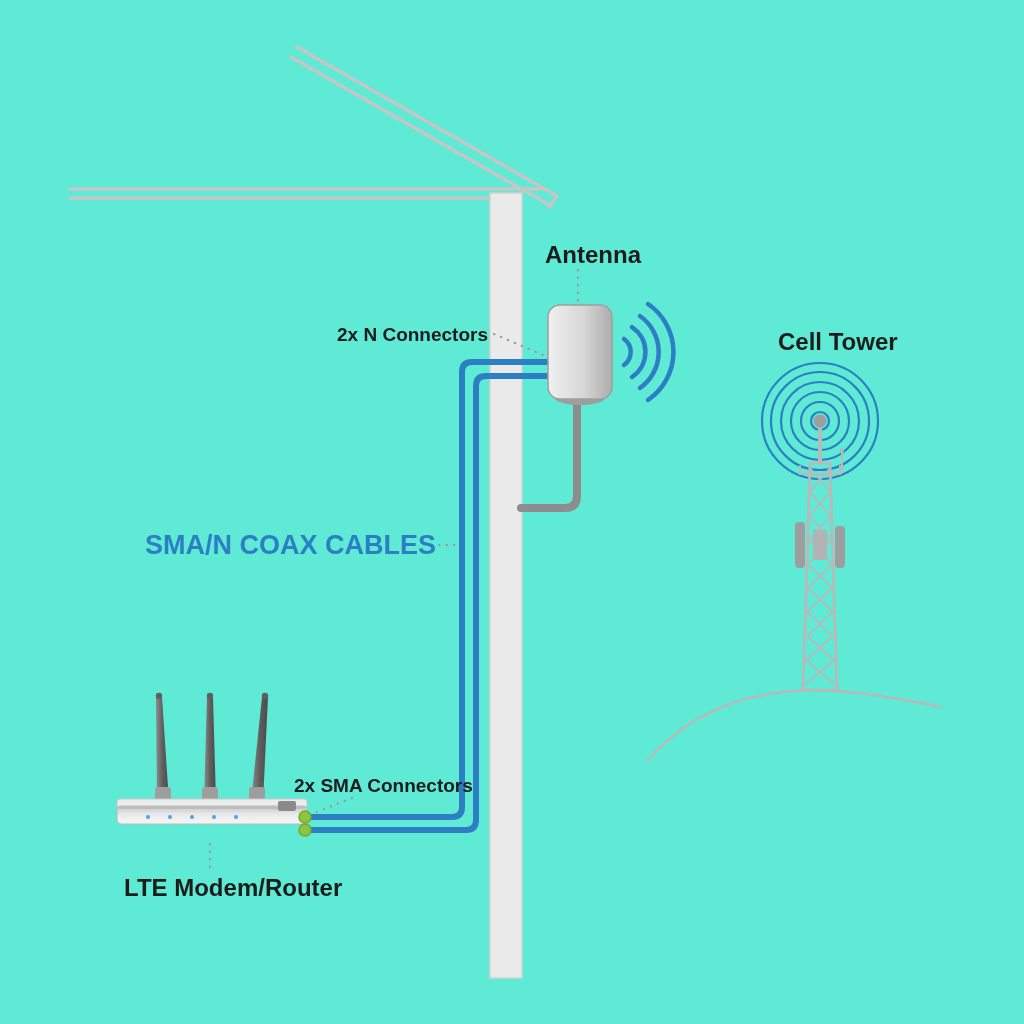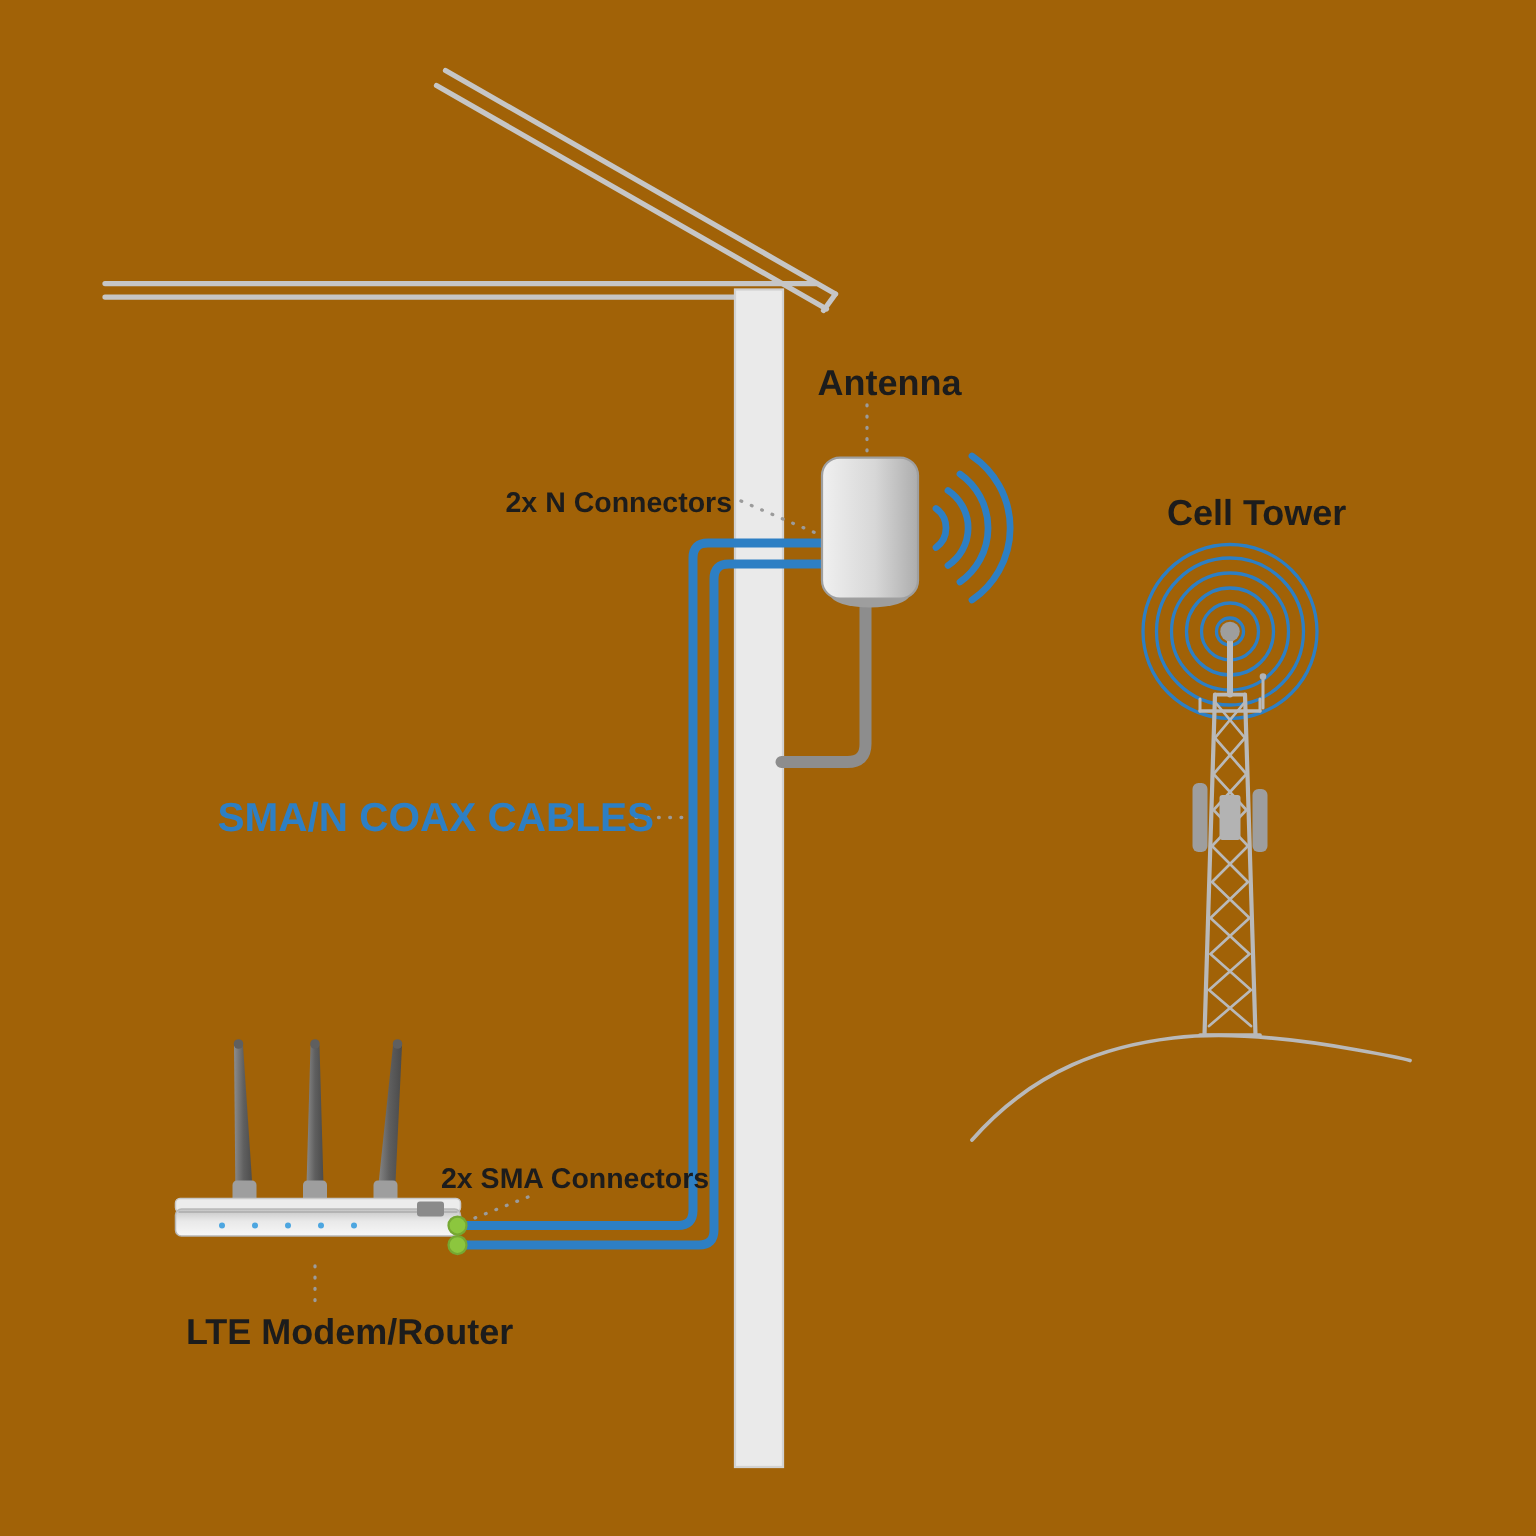--- a/index.html
+++ b/index.html
@@ -1,20 +1,20 @@
 <!DOCTYPE html>
 <html style="--accent-blue: #2d7fc4; --structure-gray: #c6c6c6; --pole-fill: #eaeaea; --tower-gray: #b9b9b9; --cable-dark: #8d8d8d; --connector-green: #8cc63e; --leader-gray: #9b9b9b; --label-dark: #1c1c1c;"><head>
 <meta charset="utf-8">
 <style>
   html, body { margin: 0; padding: 0; background: #ffffff; }
   .canvas {
     position: relative;
     width: 1024px;
     height: 1024px;
-    background: #a16207;
+    background: #5eead4;
     overflow: hidden;
     font-family: "Liberation Sans", "DejaVu Sans", sans-serif;
   }
   svg { display: block; }
 
   .roof-line   { stroke: var(--structure-gray, #c6c6c6); stroke-width: 3.5; stroke-linecap: round; fill: none; }
   .pole        { fill: var(--pole-fill, #eaeaea); stroke: #d2d2d2; stroke-width: 1.5; }
   .feed-cable  { stroke: var(--cable-dark, #8d8d8d); stroke-width: 8; fill: none; stroke-linecap: round; }
   .coax        { stroke: var(--accent-blue, #2d7fc4); stroke-width: 6; fill: none; stroke-linecap: round; }
   .signal      { stroke: var(--accent-blue, #2d7fc4); stroke-width: 4.5; fill: none; stroke-linecap: round; }

